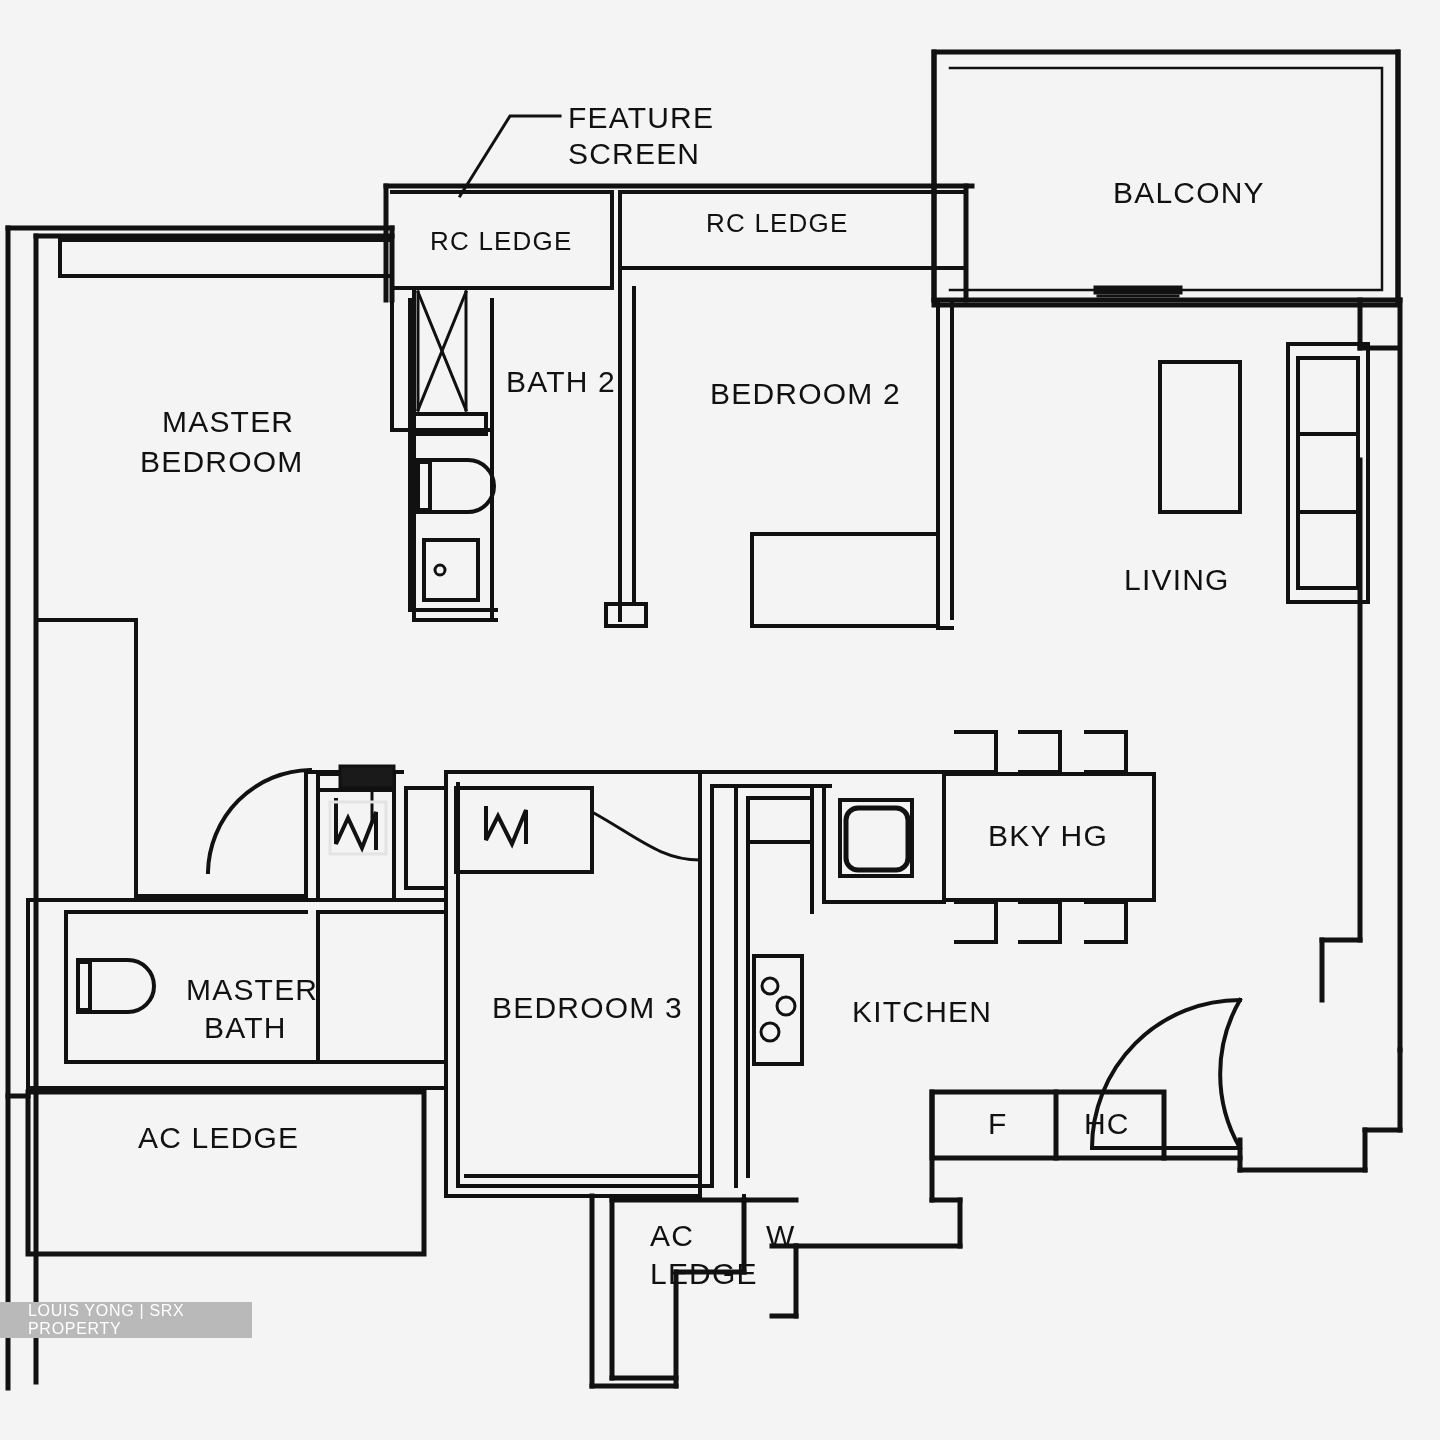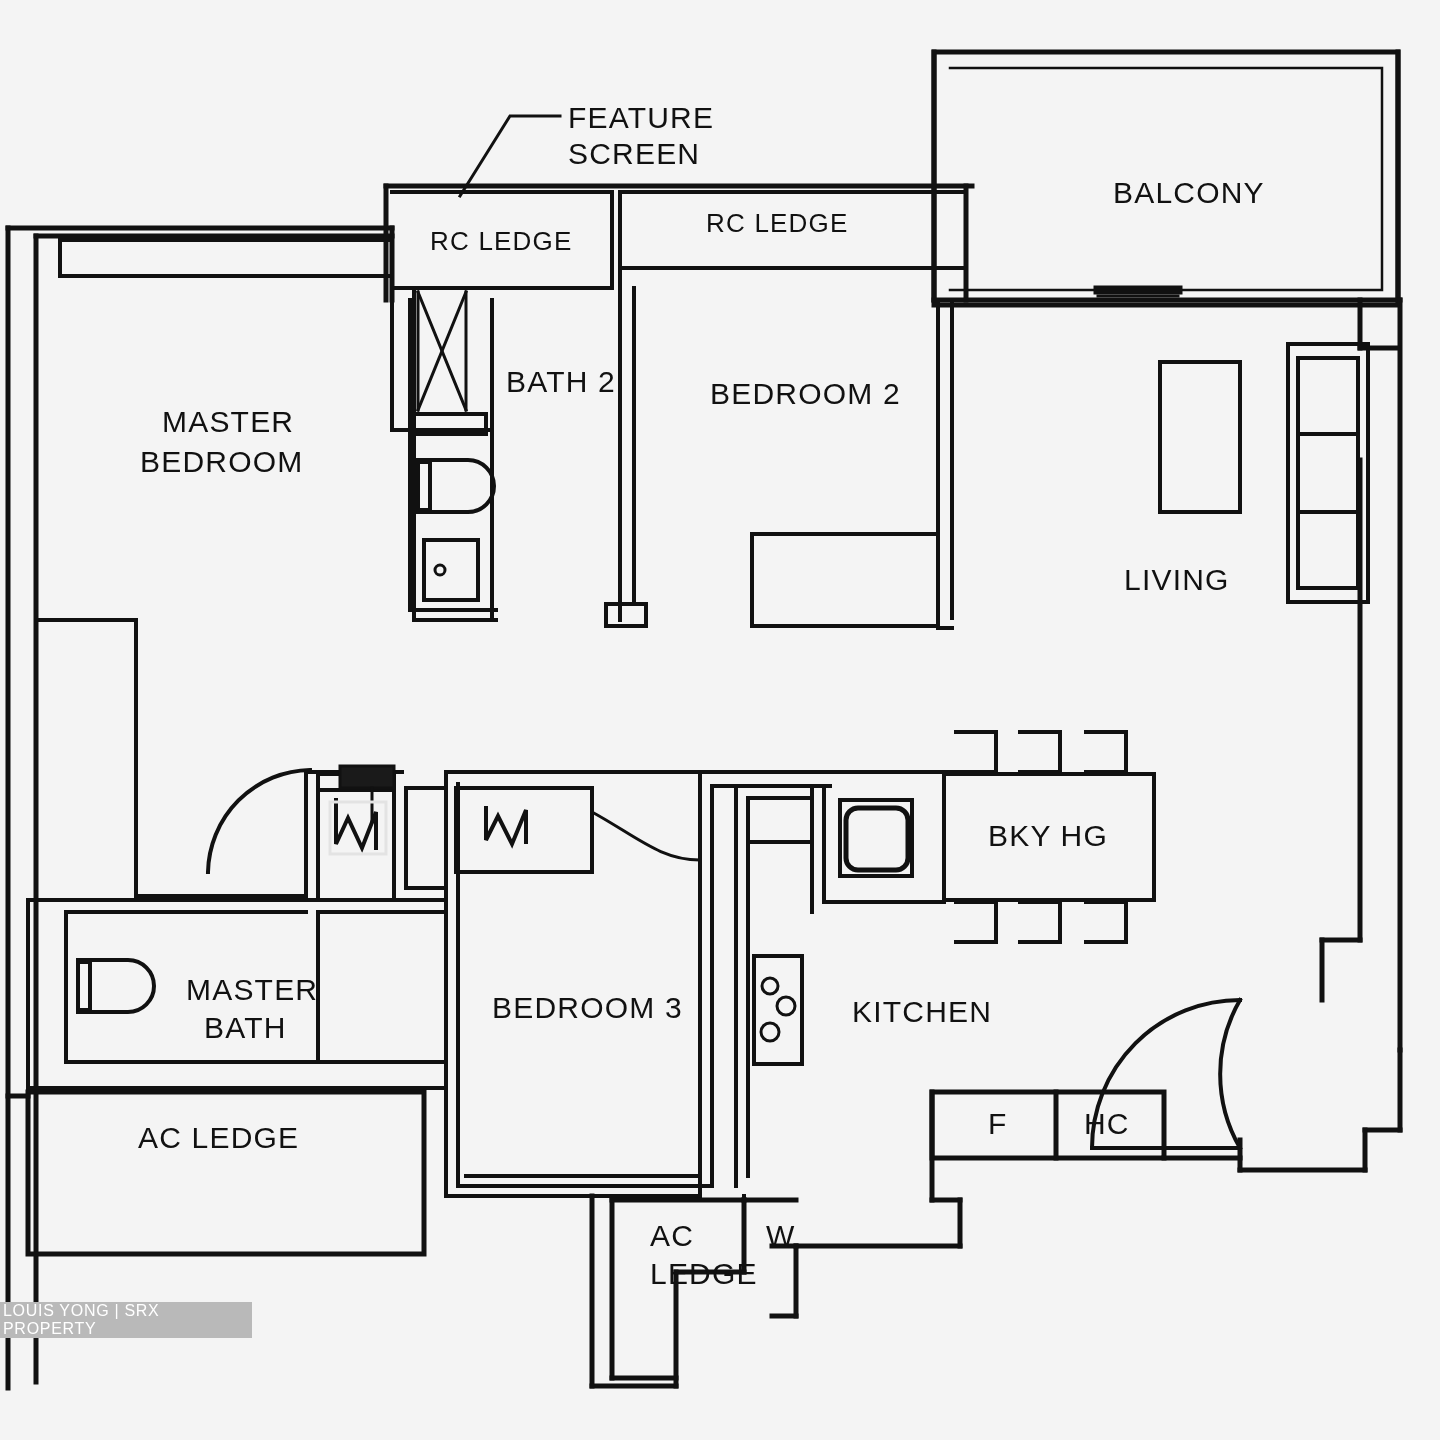--- a/index.html
+++ b/index.html
@@ -21,21 +21,21 @@
   .note{font-size:30px;}
   .wm{
     position:absolute;
     left:0px;top:1302px;
     width:252px;height:36px;
     background:#b9b9b9;
     color:#ffffff;
     font-size:16px;
     letter-spacing:0.7px;
     display:flex;align-items:center;
-    padding-left:3px;
+    padding-left:28px;
     box-sizing:border-box;
     font-family:"Liberation Sans", sans-serif;
   }
 </style>
 </head>
 <body>
 
 <svg id="plan" viewBox="0 0 1440 1440">
 
   <g fill="none" stroke="#111111" stroke-linecap="square" stroke-linejoin="miter">

